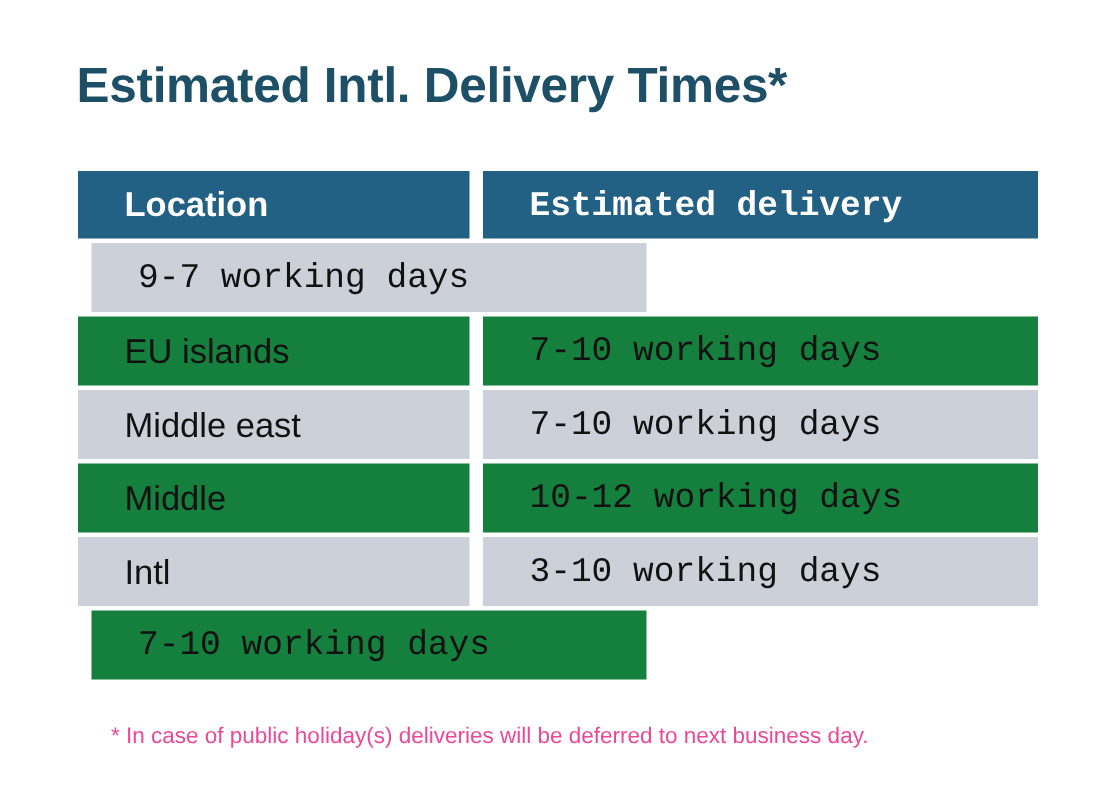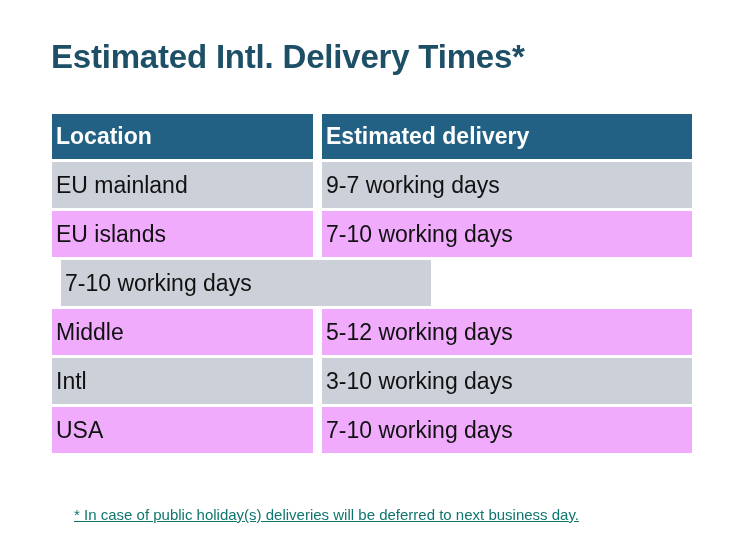--- a/index.html
+++ b/index.html
@@ -38,97 +38,96 @@
   .table-row {
     display: flex;
     width: 100%;
     margin-bottom: 3px;
   }
   .cell {
     box-sizing: border-box;
     display: flex;
     align-items: center;
     height: 46px;
-    padding-left: 4px;
+    padding-left: 31px;
     font-size: 23px;
     color: #111111;
     white-space: nowrap;
     overflow: hidden;
   }
   .col-location {
     width: 261px;
     flex: 0 0 261px;
   }
   .col-delivery {
     width: 370px;
     flex: 0 0 370px;
     margin-left: 9px;
+    font-family: Liberation Mono, monospace;
   }
   .header-row .cell {
     background: #226183;
     color: #ffffff;
     font-weight: bold;
     height: 45px;
   }
   .row-odd .cell {
     background: #ccd1d9;
   }
   .row-even .cell {
-    background: #f0abfc;
+    background: #15803d;
   }
   .footnote {
     position: absolute;
     left: 74px;
-    top: 506px;
+    top: 482px;
     font-size: 15px;
-    color: #0f766e;
+    color: #ec4899;
     white-space: nowrap;
-    text-decoration: underline;
   }
 </style>
 </head>
 <body>
 
 <div class="page">
 
   <div class="page-title">Estimated Intl. Delivery Times*</div>
 
   <div class="delivery-table">
 
     <div class="table-row header-row">
       <div class="cell col-location">Location</div>
       <div class="cell col-delivery">Estimated delivery</div>
     </div>
 
     <div class="table-row row-odd">
-      <div class="cell col-location">EU mainland</div>
       <div class="cell col-delivery">9-7 working days</div>
     </div>
 
     <div class="table-row row-even">
       <div class="cell col-location">EU islands</div>
       <div class="cell col-delivery">7-10 working days</div>
     </div>
 
     <div class="table-row row-odd">
+      <div class="cell col-location">Middle east</div>
       <div class="cell col-delivery">7-10 working days</div>
     </div>
 
     <div class="table-row row-even">
       <div class="cell col-location">Middle</div>
-      <div class="cell col-delivery">5-12 working days</div>
+      <div class="cell col-delivery">10-12 working days</div>
     </div>
 
     <div class="table-row row-odd">
       <div class="cell col-location">Intl</div>
       <div class="cell col-delivery">3-10 working days</div>
     </div>
 
     <div class="table-row row-even">
-      <div class="cell col-location">USA</div>
       <div class="cell col-delivery">7-10 working days</div>
     </div>
 
   </div>
 
   <div class="footnote">* In case of public holiday(s) deliveries will be deferred to next business day.</div>
 
 </div>
 
 </body></html>

